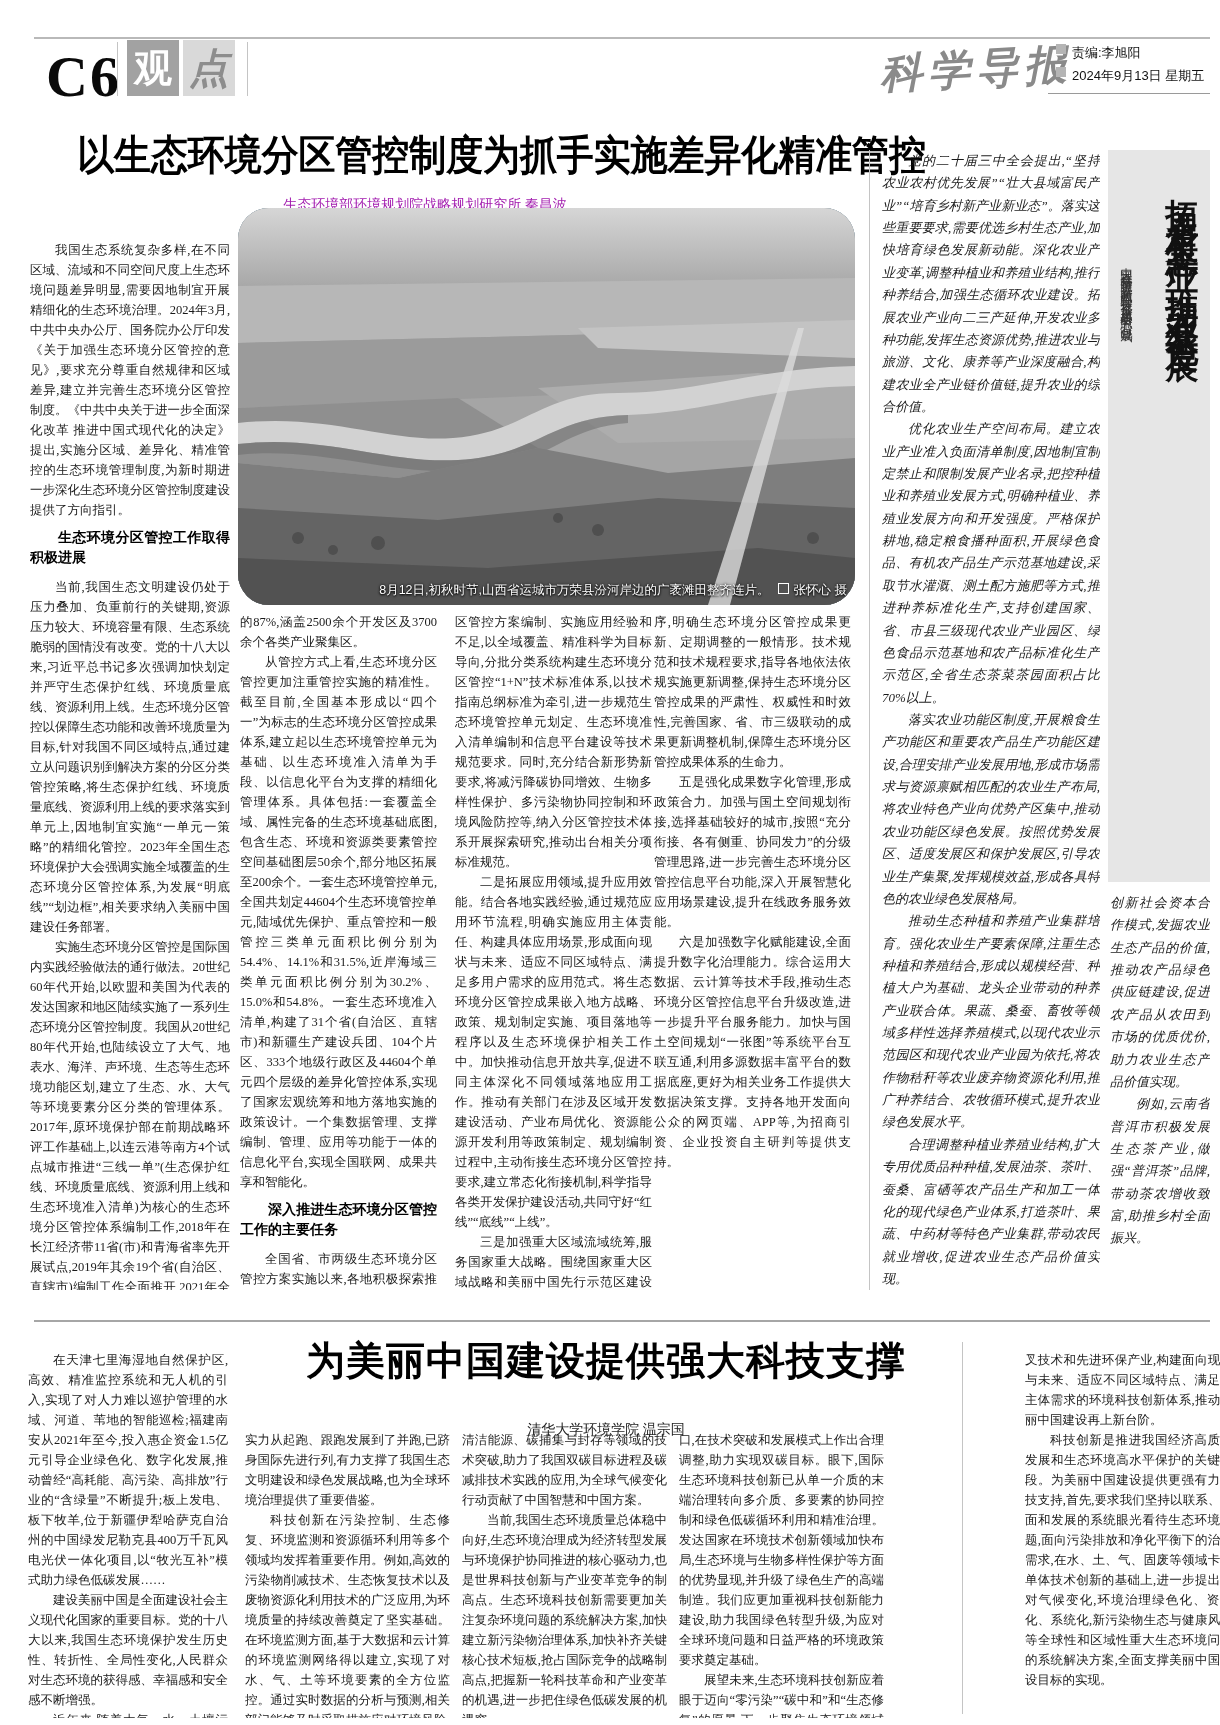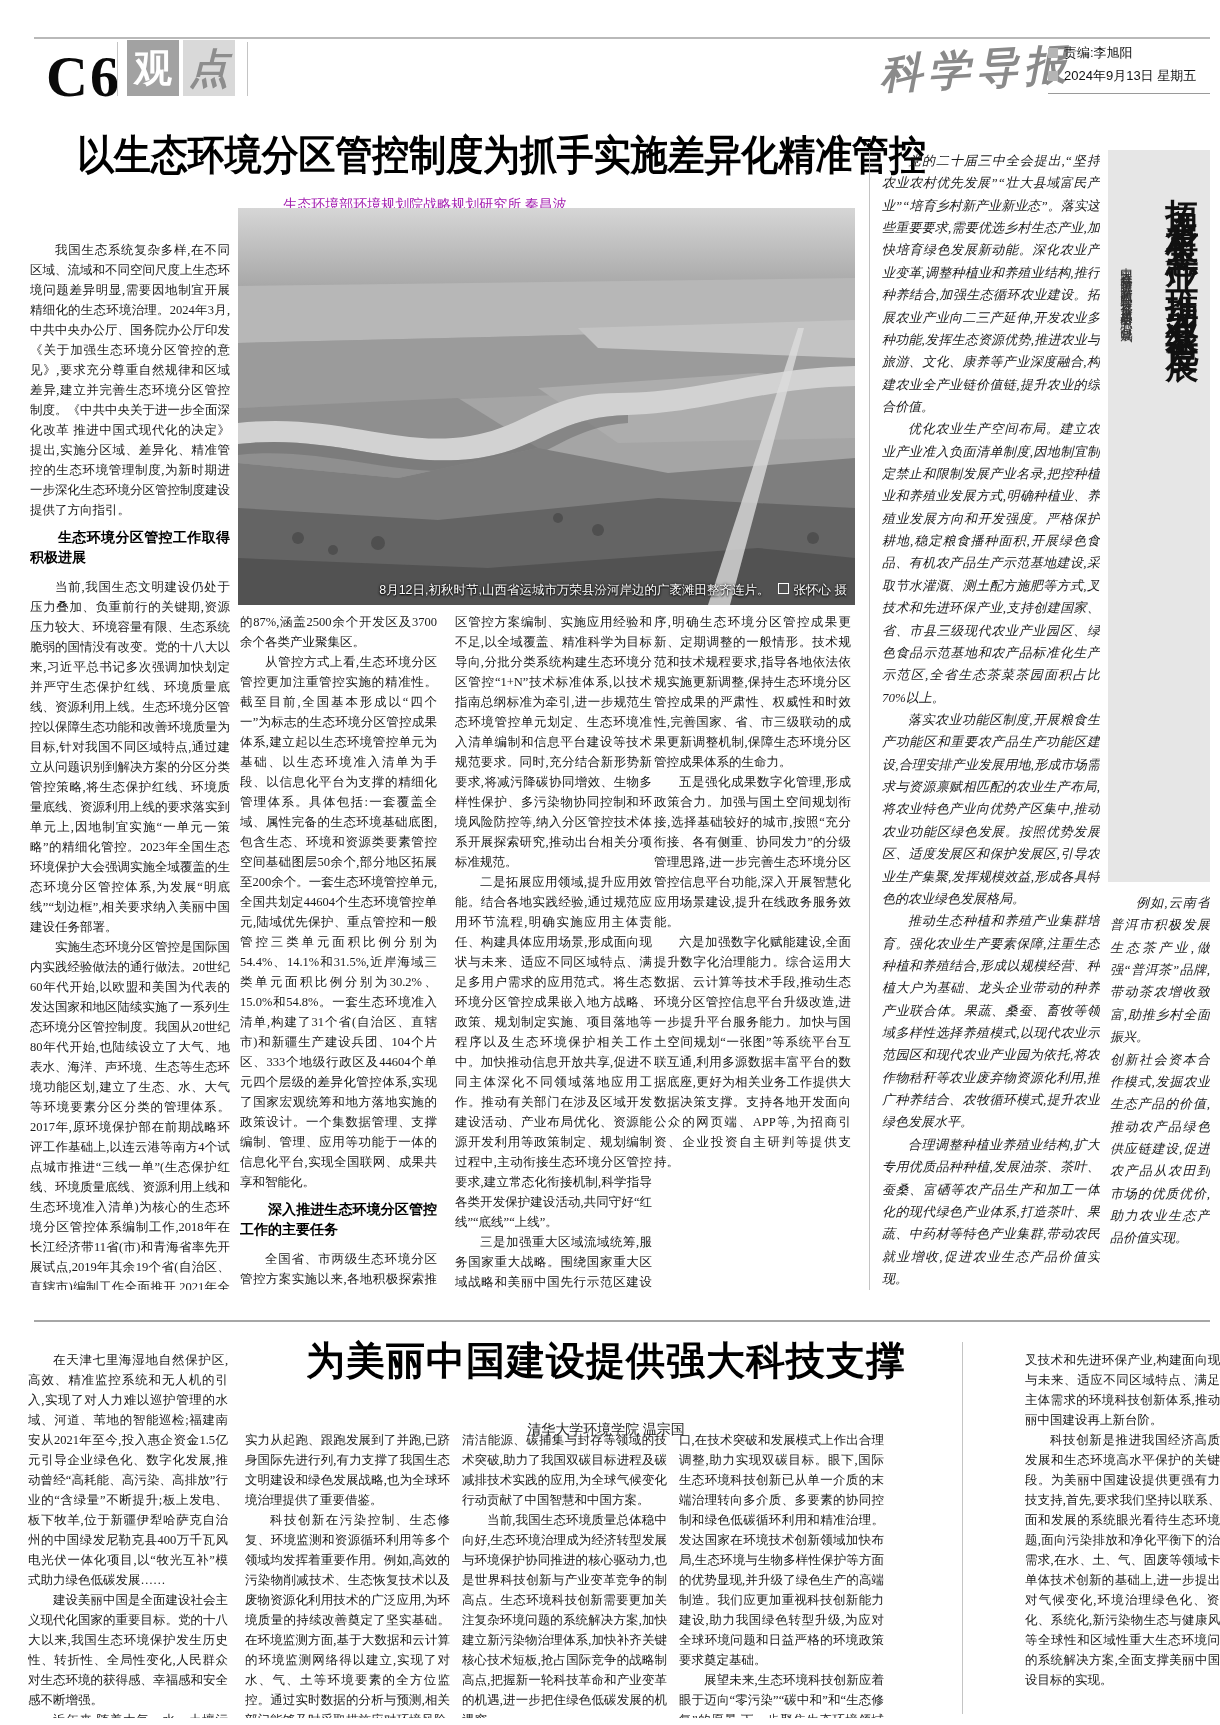--- a/index.html
+++ b/index.html
@@ -13,35 +13,35 @@
   .logobox{position:absolute;top:40px;width:52px;height:56px;display:flex;align-items:center;justify-content:center;}
   .logobox.g1{left:127px;background:#a2a2a2;}
   .logobox.g2{left:183px;background:#d9d9d9;}
   .logobox .ch1{color:#ffffff;font-size:38px;font-weight:bold;font-family:"Liberation Sans",sans-serif;}
   .logobox .ch2{color:#8d8d8d;font-size:40px;font-weight:bold;font-style:italic;font-family:"Liberation Serif",serif;}
   .masthead{position:absolute;left:880px;top:42px;width:160px;text-align:center;
             font-family:"Liberation Serif",serif;font-style:italic;font-weight:bold;
             font-size:42px;color:#8a8a8a;letter-spacing:6px;transform:rotate(-3deg);white-space:nowrap;}
   .edblock{position:absolute;left:1048px;top:44px;width:162px;font-family:"Liberation Sans",sans-serif;
            font-size:13px;color:#111;border-bottom:1px solid #9a9a9a;padding-bottom:8px;}
-  .edblock .row{display:flex;align-items:center;margin-bottom:5px;white-space:nowrap;}
+  .edblock .row{display:flex;align-items:flex-start;margin-bottom:5px;white-space:nowrap;margin-left:8px;}
   .sq{display:inline-block;width:10px;height:10px;background:#b5b5b5;margin-right:6px;flex:0 0 auto;}
   
   .headline{position:absolute;left:30px;top:128px;width:790px;text-align:center;}
   .headline span{display:inline-block;white-space:nowrap;transform:scaleX(.9);transform-origin:center;
                  font-family:"Liberation Sans",sans-serif;font-weight:900;font-size:41px;color:#000;letter-spacing:0;}
   .byline{position:absolute;left:30px;top:196px;width:790px;text-align:center;font-size:14px;color:#a21caf;}
   .col{position:absolute;overflow:hidden;font-size:12.5px;line-height:1.6;text-align:justify;}
   .col p.para{margin:0;text-indent:2em;}
   .col p.para.cont{text-indent:0;}
   .col h3.col-head{margin:8px 0 8px 0;font-family:Liberation Serif, serif;font-size:14px;
                    font-weight:bold;color:#000;text-indent:2em;line-height:1.45;}
   .kai{font-style:italic;font-size:13px;line-height:1.72;}
   
-  .photo{position:absolute;left:238px;top:208px;width:617px;height:397px;overflow:hidden;background:#0c4a6e;}
+  .photo{position:absolute;left:238px;top:208px;width:617px;height:397px;overflow:hidden;background:#0c4a6e;border-radius:31px;}
   .photo svg{display:block;}
   .caption{position:absolute;right:8px;bottom:6px;left:120px;text-align:right;color:#fff;
            font-size:12.5px;text-shadow:0 0 3px #000,0 1px 2px #000;font-family:"Liberation Sans",sans-serif;}
   .credit-box{display:inline-block;width:9px;height:9px;border:1px solid #fff;margin:0 5px 0 8px;}
   
   .graybox{position:absolute;left:1108px;top:150px;width:102px;height:732px;background:#e6e6e6;}
   .vtitle{position:absolute;right:10px;top:22px;writing-mode:vertical-rl;
           font-family:"Liberation Sans",sans-serif;font-weight:bold;font-size:33px;color:#111;
           letter-spacing:9px;line-height:1.1;}
   .vbyline{position:absolute;left:10px;top:108px;writing-mode:vertical-rl;
@@ -138,32 +138,32 @@
   <div class="col" style="left:654px;top:612px;width:197px;height:678px;">
       <p class="para cont">序,明确生态环境分区管控成果更新、定期调整的一般情形。技术规范和技术规程要求,指导各地依法依规实施更新调整,保持生态环境分区管控成果的严肃性、权威性和时效性,完善国家、省、市三级联动的成果更新调整机制,保障生态环境分区管控成果体系的生命力。</p>
       <p class="para">五是强化成果数字化管理,形成政策合力。加强与国土空间规划衔接,选择基础较好的城市,按照“充分衔接、各有侧重、协同发力”的分级管理思路,进一步完善生态环境分区管控信息平台功能,深入开展智慧化应用场景建设,提升在线政务服务效能。</p>
       <p class="para">六是加强数字化赋能建设,全面提升数字化治理能力。综合运用大数据、云计算等技术手段,推动生态环境分区管控信息平台升级改造,进一步提升平台服务能力。加快与国土空间规划“一张图”等系统平台互联互通,利用多源数据丰富平台的数据底座,更好为相关业务工作提供大数据决策支撑。支持各地开发面向公众的网页端、APP等,为招商引资、企业投资自主研判等提供支持。</p>
     </div>
 
   <div class="vline" style="left:869px;top:150px;height:1140px;"></div>
 
   <div class="col kai" style="left:882px;top:150px;width:218px;height:1140px;">
       <p class="para">党的二十届三中全会提出,“坚持农业农村优先发展”“壮大县域富民产业”“培育乡村新产业新业态”。落实这些重要要求,需要优选乡村生态产业,加快培育绿色发展新动能。深化农业产业变革,调整种植业和养殖业结构,推行种养结合,加强生态循环农业建设。拓展农业产业向二三产延伸,开发农业多种功能,发挥生态资源优势,推进农业与旅游、文化、康养等产业深度融合,构建农业全产业链价值链,提升农业的综合价值。</p>
-      <p class="para">优化农业生产空间布局。建立农业产业准入负面清单制度,因地制宜制定禁止和限制发展产业名录,把控种植业和养殖业发展方式,明确种植业、养殖业发展方向和开发强度。严格保护耕地,稳定粮食播种面积,开展绿色食品、有机农产品生产示范基地建设,采取节水灌溉、测土配方施肥等方式,叉技术和先进环保产业,支持创建国家、省、市县三级现代农业产业园区、绿色食品示范基地和农产品标准化生产示范区,全省生态茶菜茶园面积占比70%以上。</p>
+      <p class="para">优化农业生产空间布局。建立农业产业准入负面清单制度,因地制宜制定禁止和限制发展产业名录,把控种植业和养殖业发展方式,明确种植业、养殖业发展方向和开发强度。严格保护耕地,稳定粮食播种面积,开展绿色食品、有机农产品生产示范基地建设,采取节水灌溉、测土配方施肥等方式,推进种养标准化生产,支持创建国家、省、市县三级现代农业产业园区、绿色食品示范基地和农产品标准化生产示范区,全省生态茶菜茶园面积占比70%以上。</p>
       <p class="para">落实农业功能区制度,开展粮食生产功能区和重要农产品生产功能区建设,合理安排产业发展用地,形成市场需求与资源禀赋相匹配的农业生产布局,将农业特色产业向优势产区集中,推动农业功能区绿色发展。按照优势发展区、适度发展区和保护发展区,引导农业生产集聚,发挥规模效益,形成各具特色的农业绿色发展格局。</p>
       <p class="para">推动生态种植和养殖产业集群培育。强化农业生产要素保障,注重生态种植和养殖结合,形成以规模经营、种植大户为基础、龙头企业带动的种养产业联合体。果蔬、桑蚕、畜牧等领域多样性选择养殖模式,以现代农业示范园区和现代农业产业园为依托,将农作物秸秆等农业废弃物资源化利用,推广种养结合、农牧循环模式,提升农业绿色发展水平。</p>
       <p class="para">合理调整种植业养殖业结构,扩大专用优质品种种植,发展油茶、茶叶、蚕桑、富硒等农产品生产和加工一体化的现代绿色产业体系,打造茶叶、果蔬、中药材等特色产业集群,带动农民就业增收,促进农业生态产品价值实现。</p>
     </div>
   <div class="graybox">
     <div class="vtitle">拓展乡村生态产业  推动农业绿色发展</div>
     <div class="vbyline">中国社会科学院习近平新时代中国特色社会主义思想研究中心  包晓斌</div>
   </div>
   <div class="col kai" style="left:1110px;top:892px;width:100px;height:398px;">
+      <p class="para cont">创新社会资本合作模式,发掘农业生态产品的价值,推动农产品绿色供应链建设,促进农产品从农田到市场的优质优价,助力农业生态产品价值实现。</p>
       <p class="para">例如,云南省普洱市积极发展生态茶产业,做强“普洱茶”品牌,带动茶农增收致富,助推乡村全面振兴。</p>
-      <p class="para cont">创新社会资本合作模式,发掘农业生态产品的价值,推动农产品绿色供应链建设,促进农产品从农田到市场的优质优价,助力农业生态产品价值实现。</p>
     </div>
 
   <div class="hline" style="left:34px;top:1320px;width:1176px;background:#a6a6a6;"></div>
 
   <div class="bheadline">为美丽中国建设提供强大科技支撑</div>
   <div class="bbyline">清华大学环境学院  温宗国</div>
 
   <div class="col" style="left:28px;top:1350px;width:200px;height:368px;">
       <p class="para">在天津七里海湿地自然保护区,高效、精准监控系统和无人机的引入,实现了对人力难以巡护管理的水域、河道、苇地的智能巡检;福建南安从2021年至今,投入惠企资金1.5亿元引导企业绿色化、数字化发展,推动曾经“高耗能、高污染、高排放”行业的“含绿量”不断提升;板上发电、板下牧羊,位于新疆伊犁哈萨克自治州的中国绿发尼勒克县400万千瓦风电光伏一体化项目,以“牧光互补”模式助力绿色低碳发展……</p>
       <p class="para">建设美丽中国是全面建设社会主义现代化国家的重要目标。党的十八大以来,我国生态环境保护发生历史性、转折性、全局性变化,人民群众对生态环境的获得感、幸福感和安全感不断增强。</p>

